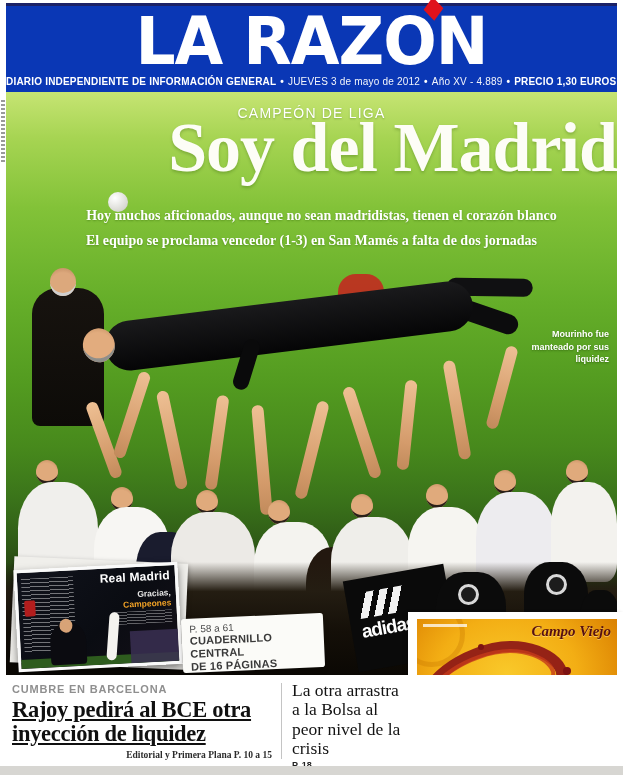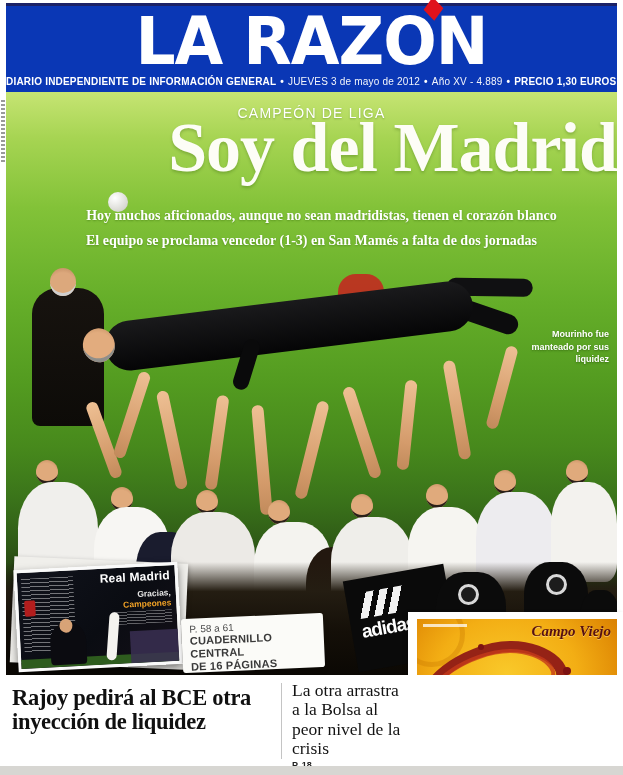--- a/index.html
+++ b/index.html
@@ -118,21 +118,21 @@
         background:#fbfbf8;transform:rotate(-2.5deg);border-radius:3px;
         box-shadow:0 2px 5px rgba(0,0,0,.25);padding:5px 8px;box-sizing:border-box;}
   .promo-pages{font-size:10px;color:#4a4a4a;}
   .promo-line{font-size:11px;font-weight:bold;color:#3a3a3a;line-height:1.2;letter-spacing:.2px;}
 
   
   .bottom{position:absolute;left:0;top:675px;width:623px;height:100px;background:#fff;}
   .story1{position:absolute;left:12px;top:8px;width:260px;}
   .story-kicker{font-size:11px;font-weight:bold;color:#8f8f8f;letter-spacing:.8px;}
   .story1-headline{margin-top:3px;font-family:"Liberation Serif",serif;font-weight:bold;
-        font-size:22.5px;line-height:1.05;color:#101010;letter-spacing:-.3px;}
+        font-size:22.5px;line-height:1.05;color:#101010;letter-spacing:-.3px;text-decoration:underline;}
   .story1-refer{margin-top:5px;text-align:right;font-family:"Liberation Serif",serif;
         font-weight:bold;font-size:9.5px;color:#2b2b2b;}
   .v-divider{position:absolute;left:281px;top:8px;width:1px;height:76px;background:#c4c4c4;}
   .story2{position:absolute;left:292px;top:6px;width:118px;}
   .story2-headline{font-family:"Liberation Serif",serif;font-size:17.5px;line-height:1.1;
         color:#141414;}
   .story2-page{margin-top:2px;font-size:9px;font-weight:bold;color:#222;}
 
   
   .ad{position:absolute;left:408px;top:612px;width:215px;height:158px;background:#fff;
@@ -299,21 +299,23 @@
       <div class="ad-badge">
         <div class="badge-line"></div>
       </div>
       <div class="ad-label-logo">Campo Viejo</div>
       <div class="ad-slogan">disfruta la vida</div>
     </div>
   </div>
 
   <div class="bottom">
     <div class="story1">
+      <div class="story-kicker">CUMBRE EN BARCELONA</div>
       <div class="story1-headline">Rajoy pedirá al BCE otra inyección de liquidez</div>
+      <div class="story1-refer">Editorial y Primera Plana P. 10 a 15</div>
     </div>
     <div class="v-divider"></div>
     <div class="story2">
       <div class="story2-headline">La otra arrastra a la Bolsa al peor nivel de la crisis</div>
       <div class="story2-page">P. 18</div>
     </div>
   </div>
 
   <div class="page-bottom"></div>
 </div>

